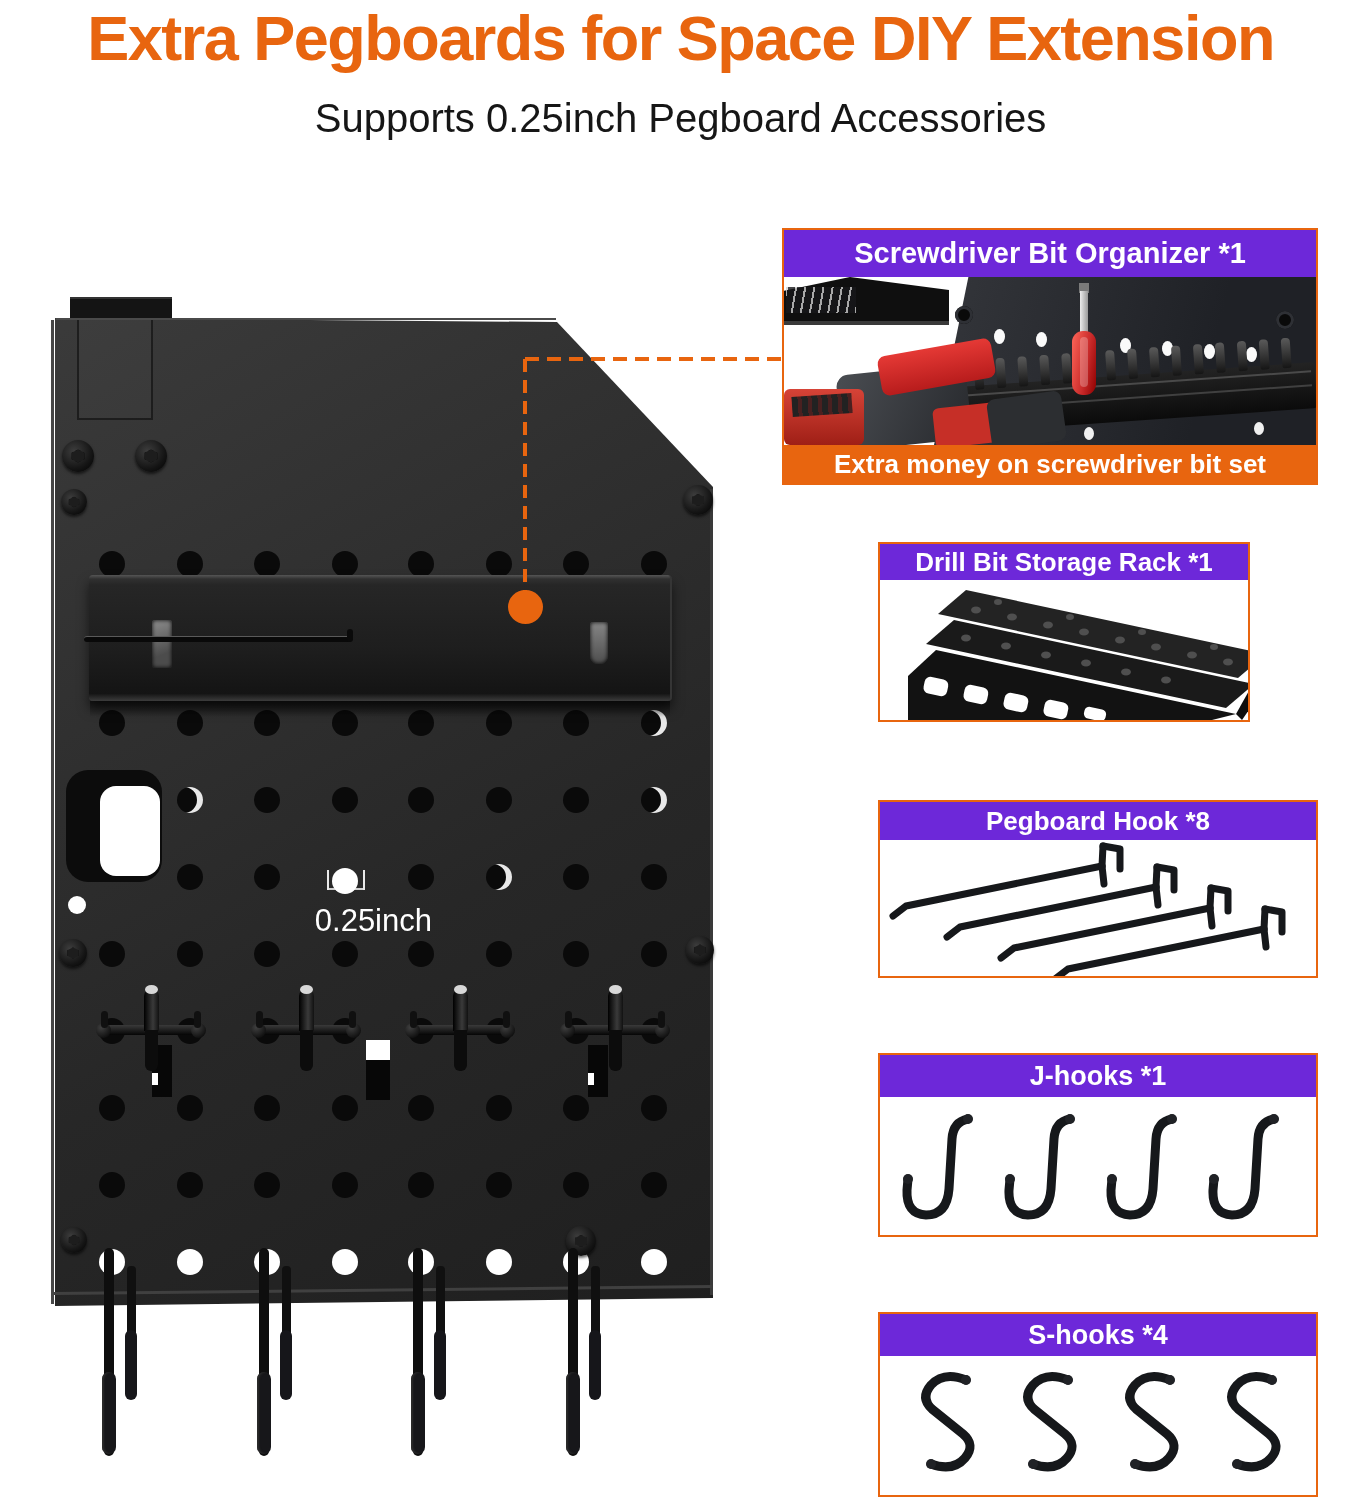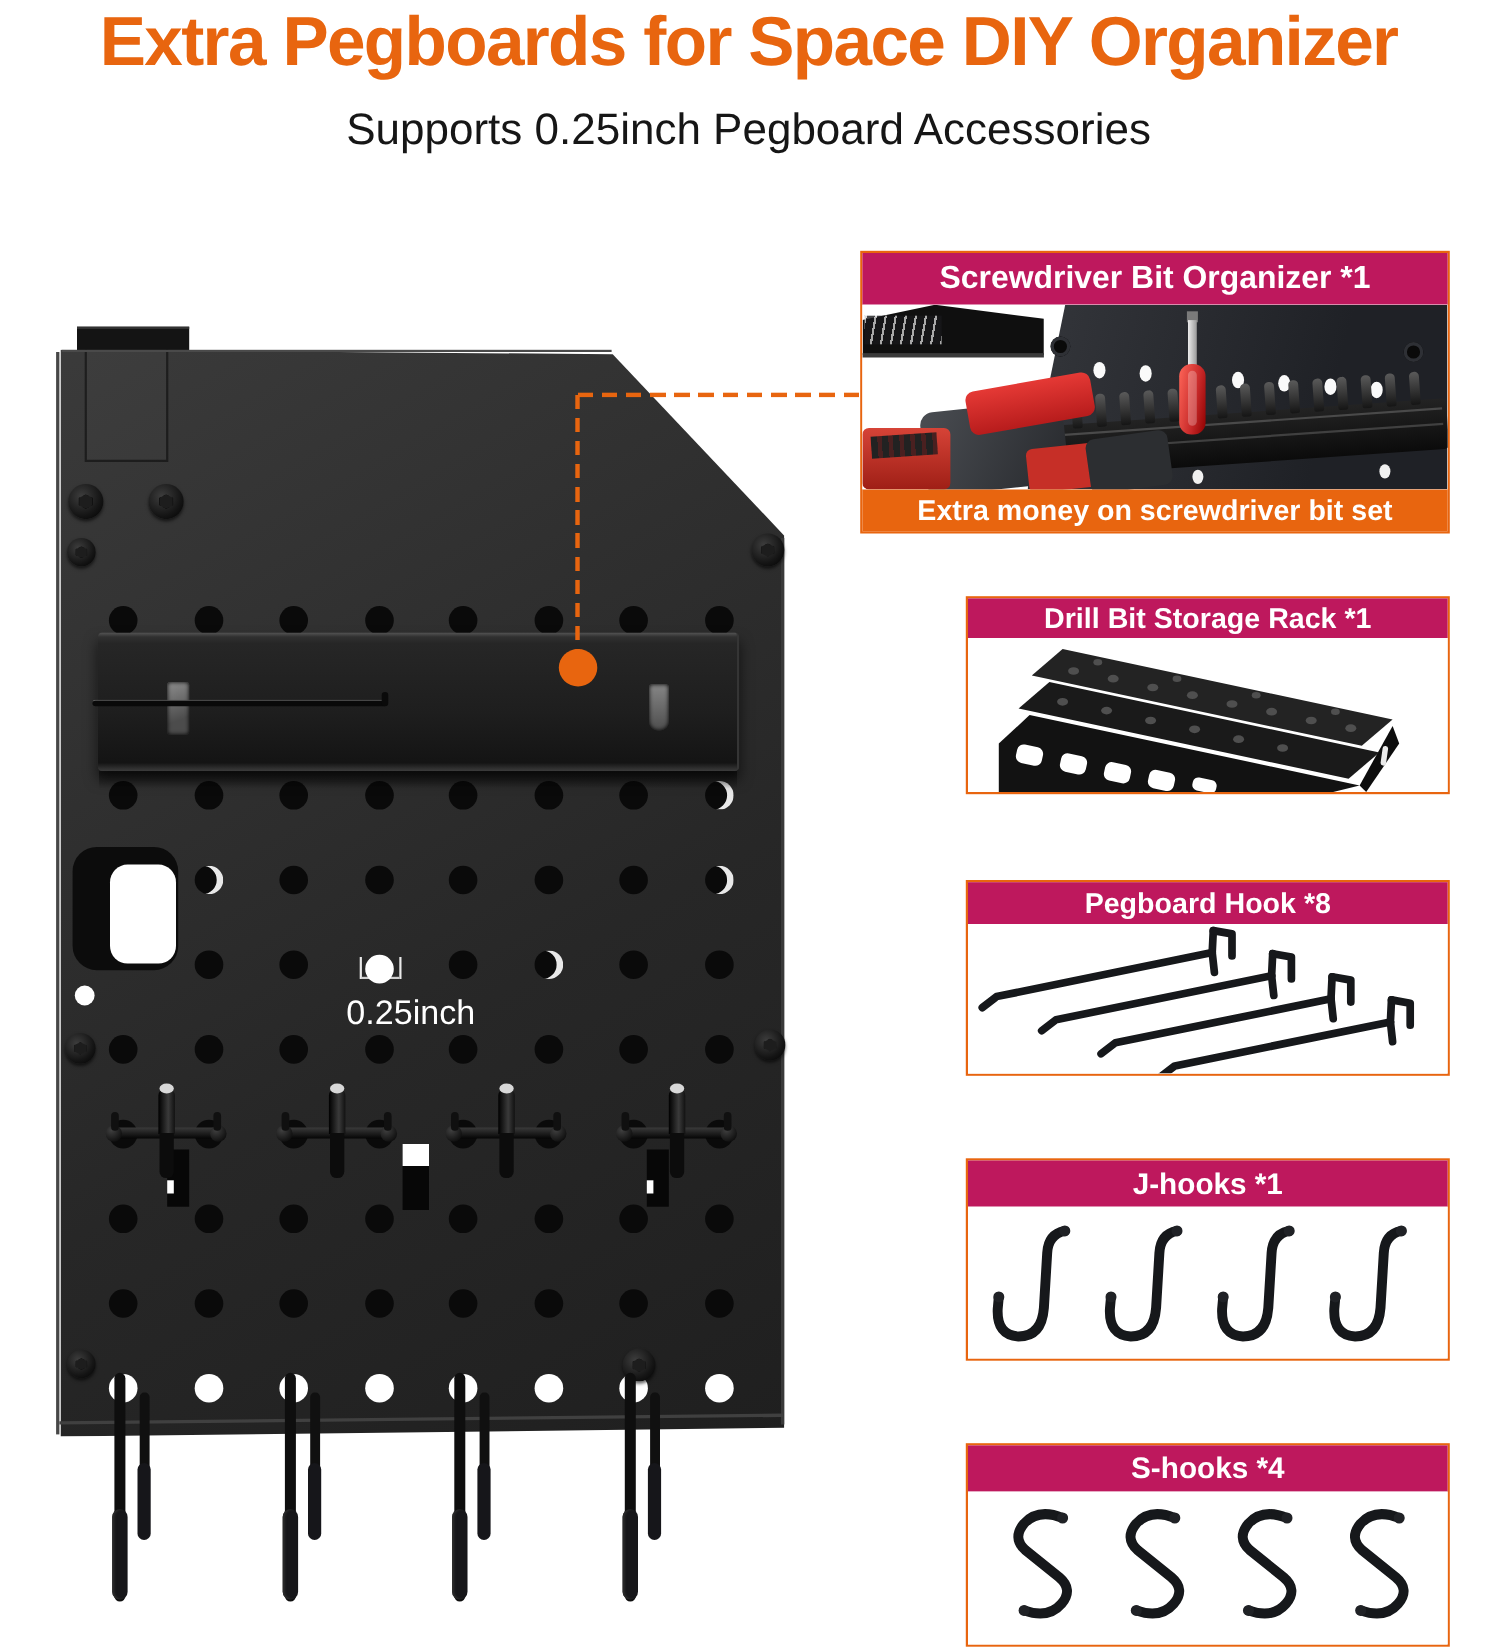--- a/index.html
+++ b/index.html
@@ -68,33 +68,33 @@
   .bslot .wt{position:absolute;background:#fff;}
   
   .jpair{position:absolute;width:40px;height:220px;}
   .jpair div{position:absolute;}
   .jfront{left:0;top:8px;width:10px;height:208px;border-radius:5px;background:#0e0e0e;}
   .jfront-sleeve{left:-2px;top:132px;width:14px;height:82px;border-radius:7px;background:#17171a;box-shadow:inset 2px 0 2px #2c2c2c;}
   .jback{left:23px;top:26px;width:9px;height:132px;border-radius:4px;background:#101010;}
   .jback-sleeve{left:21px;top:90px;width:12px;height:70px;border-radius:6px;background:#16161a;}
   
   .callout{position:absolute;background:#fff;border:2px solid #e8650f;box-sizing:border-box;}
-  .callout-header{width:100%;background:#be185d;color:#fff;font-weight:bold;
+  .callout-header{width:100%;background:#6d28d9;color:#fff;font-weight:bold;
                   display:flex;align-items:center;justify-content:center;}
   .callout-body{position:relative;width:100%;overflow:hidden;background:#fff;}
   .callout-caption{position:absolute;left:0;bottom:0;width:100%;height:38px;background:#e8650f;color:#fff;
                    font-weight:600;font-size:26px;display:flex;align-items:center;justify-content:center;}
   .ph{position:absolute;} 
 </style>
 </head>
 <body>
 
 <div id="stage">
 
-  <div class="abs title">Extra Pegboards for Space DIY Organizer</div>
+  <div class="abs title">Extra Pegboards for Space DIY Extension</div>
   <div class="abs subtitle">Supports 0.25inch Pegboard Accessories</div>
 
   <div class="abs tab"></div>
   <div class="abs board"></div>
   <div class="abs notch"></div>
   <div class="abs edge-top"></div>
   <div class="abs edge-left"></div>
   <div class="abs edge-right"></div>
   <div class="abs edge-bottom"></div>
 
@@ -345,21 +345,21 @@
       <div class="ph" style="left:55px;top:92px;width:130px;height:76px;border-radius:12px;background:linear-gradient(120deg,#4a4d52,#27292d);transform:rotate(-6deg);"></div>
       <div class="ph" style="left:95px;top:70px;width:115px;height:40px;border-radius:8px;background:linear-gradient(#e53935,#b71c1c);transform:rotate(-10deg);"></div>
       <div class="ph" style="left:0;top:112px;width:80px;height:56px;border-radius:6px;background:linear-gradient(#d64337,#9f1f16);"></div>
       <div class="ph" style="left:8px;top:118px;width:60px;height:20px;background:repeating-linear-gradient(90deg,#222 0 6px,#4a2020 6px 10px);transform:rotate(-4deg);"></div>
       <div class="ph" style="left:150px;top:128px;width:70px;height:40px;border-radius:6px;background:#c62f27;transform:rotate(-6deg);"></div>
       <div class="ph" style="left:205px;top:118px;width:75px;height:50px;border-radius:8px;background:#2c2e31;transform:rotate(-8deg);"></div>
     </div>
     <div class="callout-caption">Extra money on screwdriver bit set</div>
   </div>
 
-  <div class="callout" style="left:878px;top:542px;width:440px;height:180px;">
+  <div class="callout" style="left:878px;top:542px;width:372px;height:180px;">
     <div class="callout-header" style="height:36px;font-size:26px;">Drill Bit Storage Rack *1</div>
     <div class="callout-body" style="height:140px;">
       <svg width="436" height="140" viewBox="0 0 436 140">
         <polygon points="28,96 56,70 356,134 332,140 28,140" fill="#121212"></polygon>
         <g fill="#ffffff">
           <rect x="44" y="98" width="24" height="17" rx="6" transform="rotate(12 56 106)"></rect>
           <rect x="84" y="106" width="24" height="17" rx="6" transform="rotate(12 96 114)"></rect>
           <rect x="124" y="114" width="24" height="17" rx="6" transform="rotate(12 136 122)"></rect>
           <rect x="164" y="121" width="24" height="17" rx="6" transform="rotate(12 176 129)"></rect>
           <rect x="204" y="128" width="22" height="12" rx="5" transform="rotate(12 215 134)"></rect>

